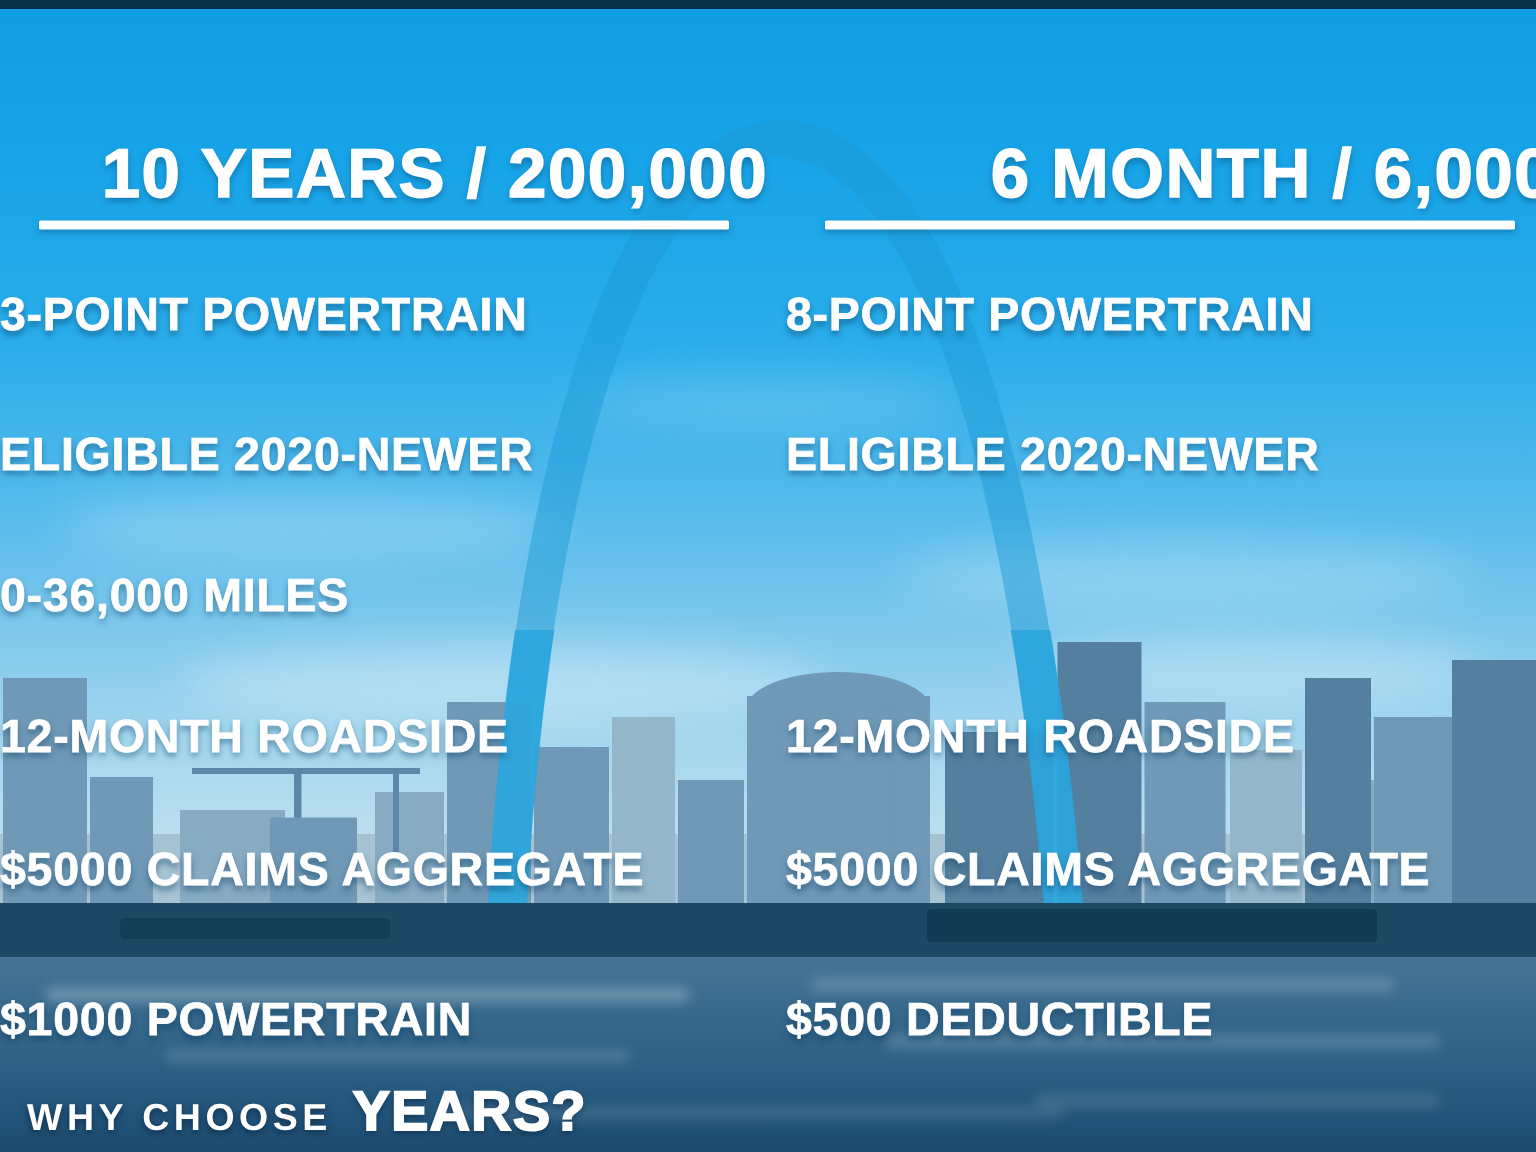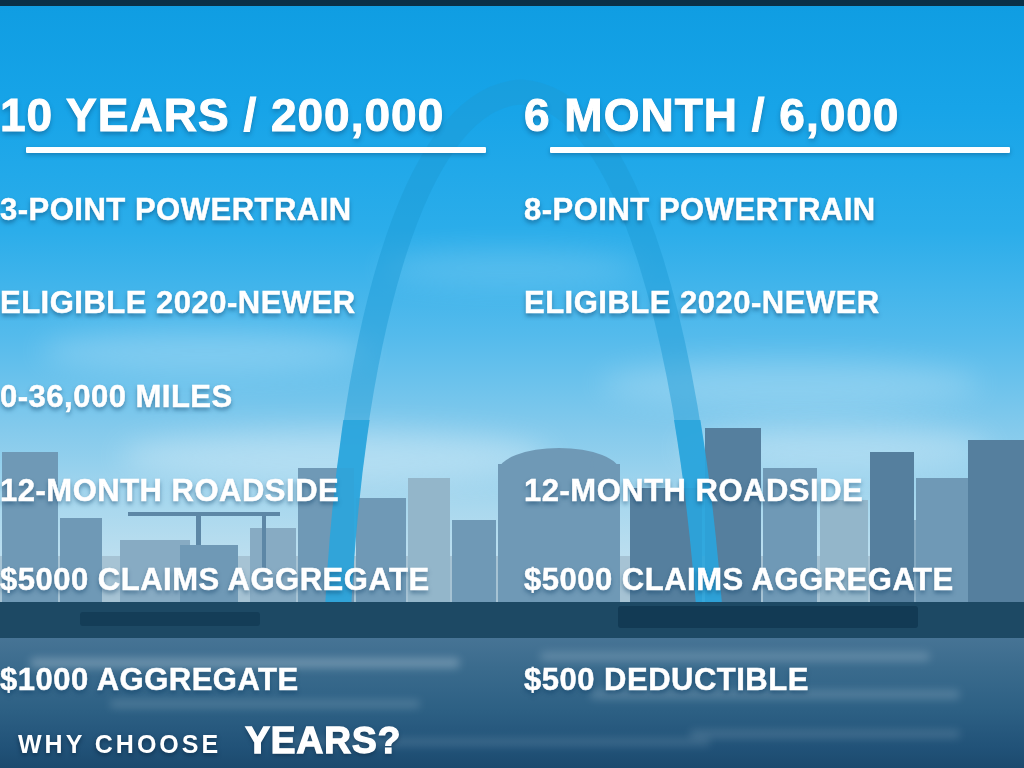--- a/index.html
+++ b/index.html
@@ -31,41 +31,41 @@
   .s3{left:110px;top:70px;width:310px;height:8px;opacity:.18;}
   .s4{left:590px;top:60px;width:370px;height:9px;opacity:.20;}
   .s5{left:290px;top:108px;width:420px;height:8px;opacity:.14;}
   .s6{left:690px;top:100px;width:270px;height:8px;opacity:.16;}
   .scene{position:absolute;inset:0;}
   
   .col{position:absolute;top:0;width:512px;height:768px;}
   .col-left{left:0;}
   .col-right{left:524px;}
   .hdr{
-    position:absolute;top:88px;width:100%;text-align:left;
+    position:absolute;top:88px;width:100%;text-align:right;
     font-size:46px;font-weight:bold;color:#fff;letter-spacing:1px;
     -webkit-text-stroke:1px #fff;
     text-shadow:0 3px 5px rgba(8,58,98,.45);
     white-space:nowrap;
   }
   .rule{
     position:absolute;top:147px;left:50%;transform:translateX(-50%);
     width:460px;height:6px;background:#fff;border-radius:1px;
     box-shadow:0 2px 4px rgba(8,58,98,.35);
   }
   .item{
     position:absolute;width:100%;
     font-size:31px;font-weight:bold;color:#fff;letter-spacing:.5px;
     -webkit-text-stroke:.5px #fff;
     text-shadow:0 3px 4px rgba(8,58,98,.5);
     white-space:nowrap;
   }
   .i0{top:192px}.i1{top:285px}.i2{top:379px}.i3{top:473px}.i4{top:562px}.i5{top:662px}
   .footer{
-    position:absolute;left:18px;top:720px;display:flex;align-items:baseline;gap:24px;
+    position:absolute;left:18px;top:720px;display:flex;align-items:baseline;gap:14px;
     color:#fff;text-shadow:0 2px 4px rgba(5,30,55,.6);
   }
   .footer .prefix{font-size:25px;font-weight:bold;letter-spacing:3px;}
   .footer .brand{font-size:37px;font-weight:bold;letter-spacing:1px;-webkit-text-stroke:1.4px #fff;}
 </style>
 </head>
 <body>
 
 <div class="canvas">
 
@@ -146,21 +146,21 @@
   <div class="top-edge"></div>
 
   <div class="col col-left">
     <div class="hdr">10 YEARS / 200,000</div>
     <div class="rule"></div>
     <div class="item i0">3-POINT POWERTRAIN</div>
     <div class="item i1">ELIGIBLE 2020-NEWER</div>
     <div class="item i2">0-36,000 MILES</div>
     <div class="item i3">12-MONTH ROADSIDE</div>
     <div class="item i4">$5000 CLAIMS AGGREGATE</div>
-    <div class="item i5">$1000 AGGREGATE</div>
+    <div class="item i5">$1000 POWERTRAIN</div>
   </div>
 
   <div class="col col-right">
     <div class="hdr">6 MONTH / 6,000</div>
     <div class="rule"></div>
     <div class="item i0">8-POINT POWERTRAIN</div>
     <div class="item i1">ELIGIBLE 2020-NEWER</div>
     <div class="item i3">12-MONTH ROADSIDE</div>
     <div class="item i4">$5000 CLAIMS AGGREGATE</div>
     <div class="item i5">$500 DEDUCTIBLE</div>

